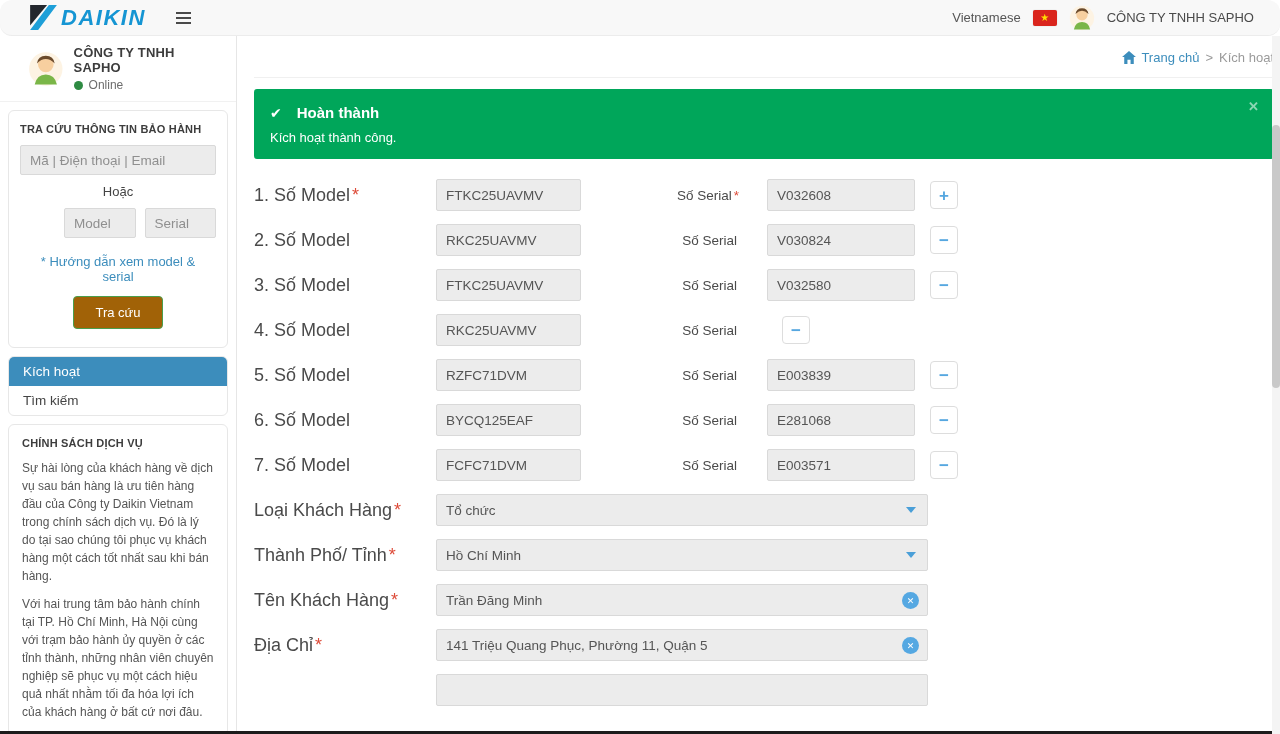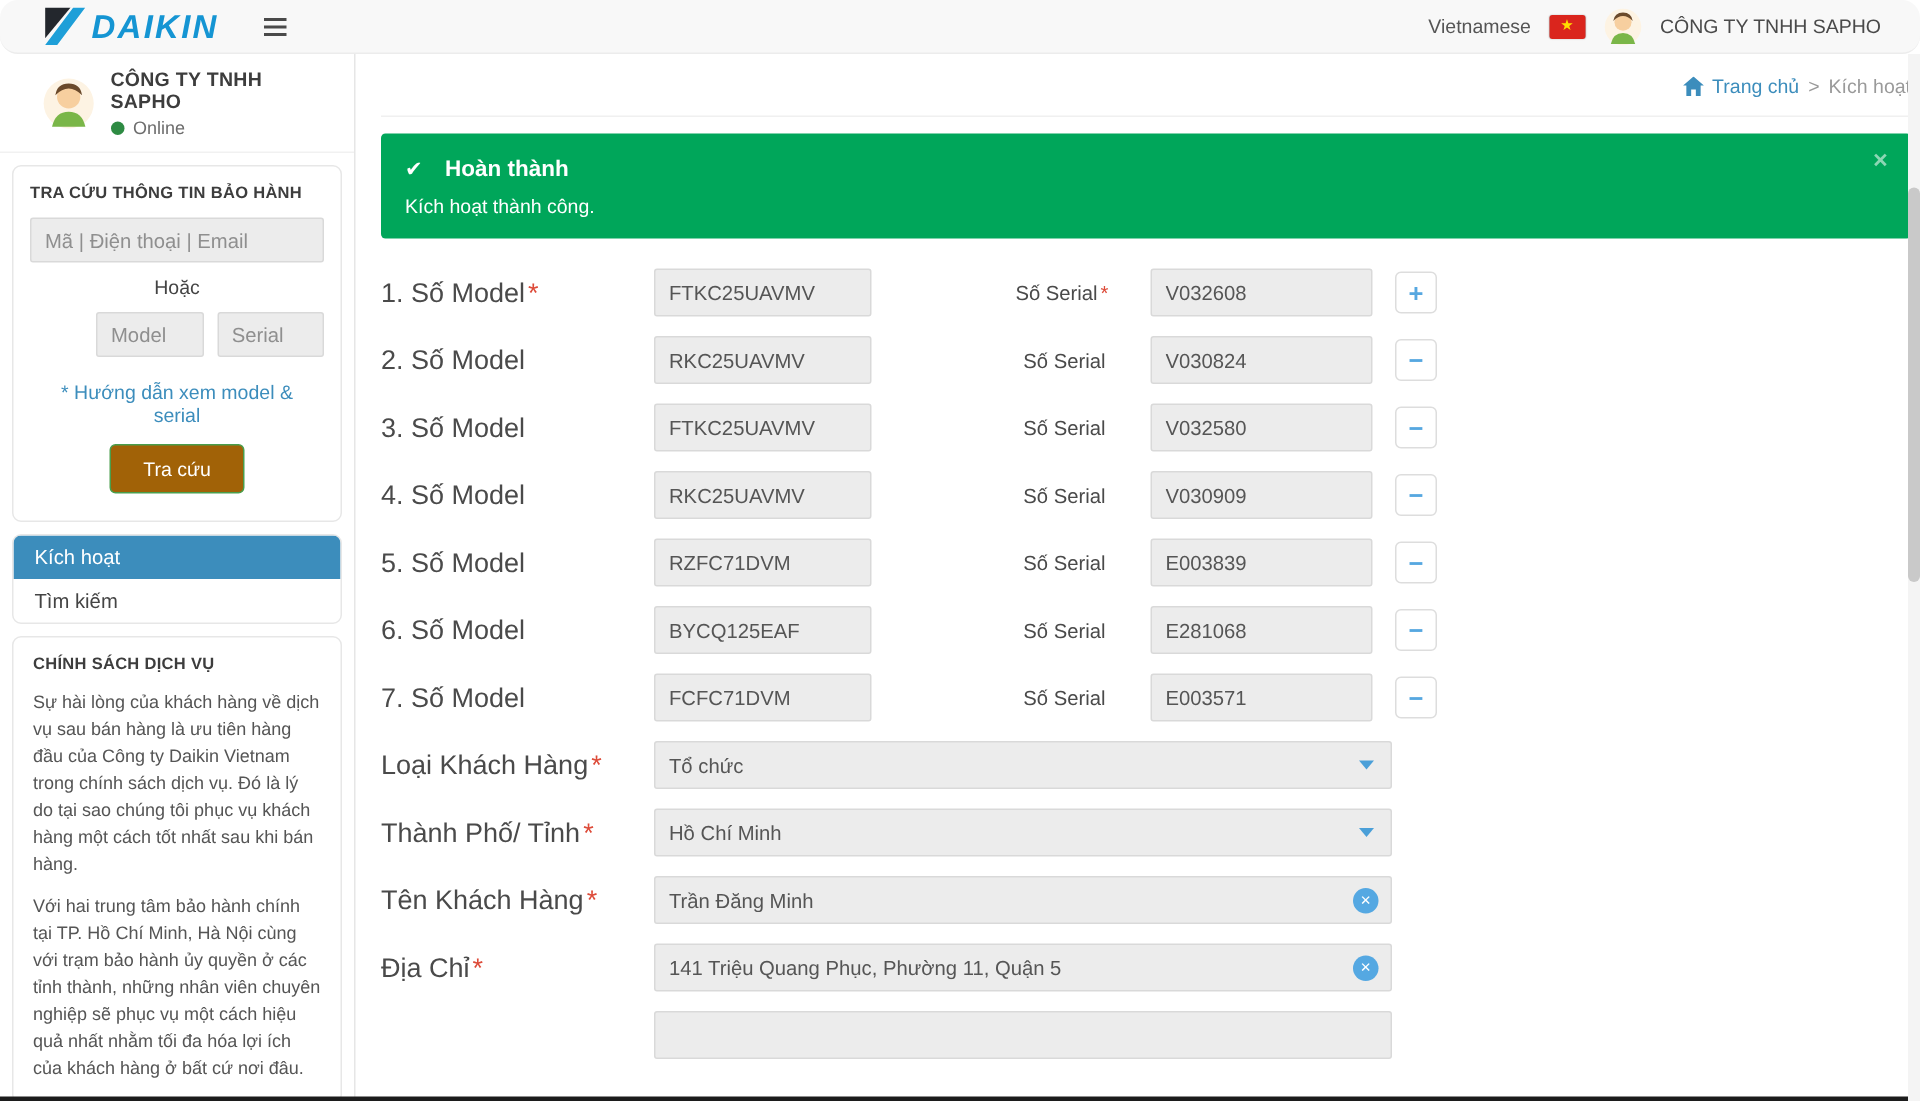--- a/index.html
+++ b/index.html
@@ -203,21 +203,20 @@
         <input class="in in-model" value="FTKC25UAVMV" style="">
         <span class="lbl2"><span>Số Serial</span><span class="req"></span></span>
         <input class="in in-serial" value="V032580" style="">
         <button class="act-btn">−</button>
       </div>
 
       <div class="prow">
         <span class="lbl1"><span>4.  Số Model</span><span class="req"></span></span>
         <input class="in in-model" value="RKC25UAVMV" style="">
         <span class="lbl2"><span>Số Serial</span><span class="req"></span></span>
-        <input class="in in-serial" value="V030909" style="">
         <button class="act-btn">−</button>
       </div>
 
       <div class="prow">
         <span class="lbl1"><span>5.  Số Model</span><span class="req"></span></span>
         <input class="in in-model" value="RZFC71DVM" style="">
         <span class="lbl2"><span>Số Serial</span><span class="req"></span></span>
         <input class="in in-serial" value="E003839" style="">
         <button class="act-btn">−</button>
       </div>

